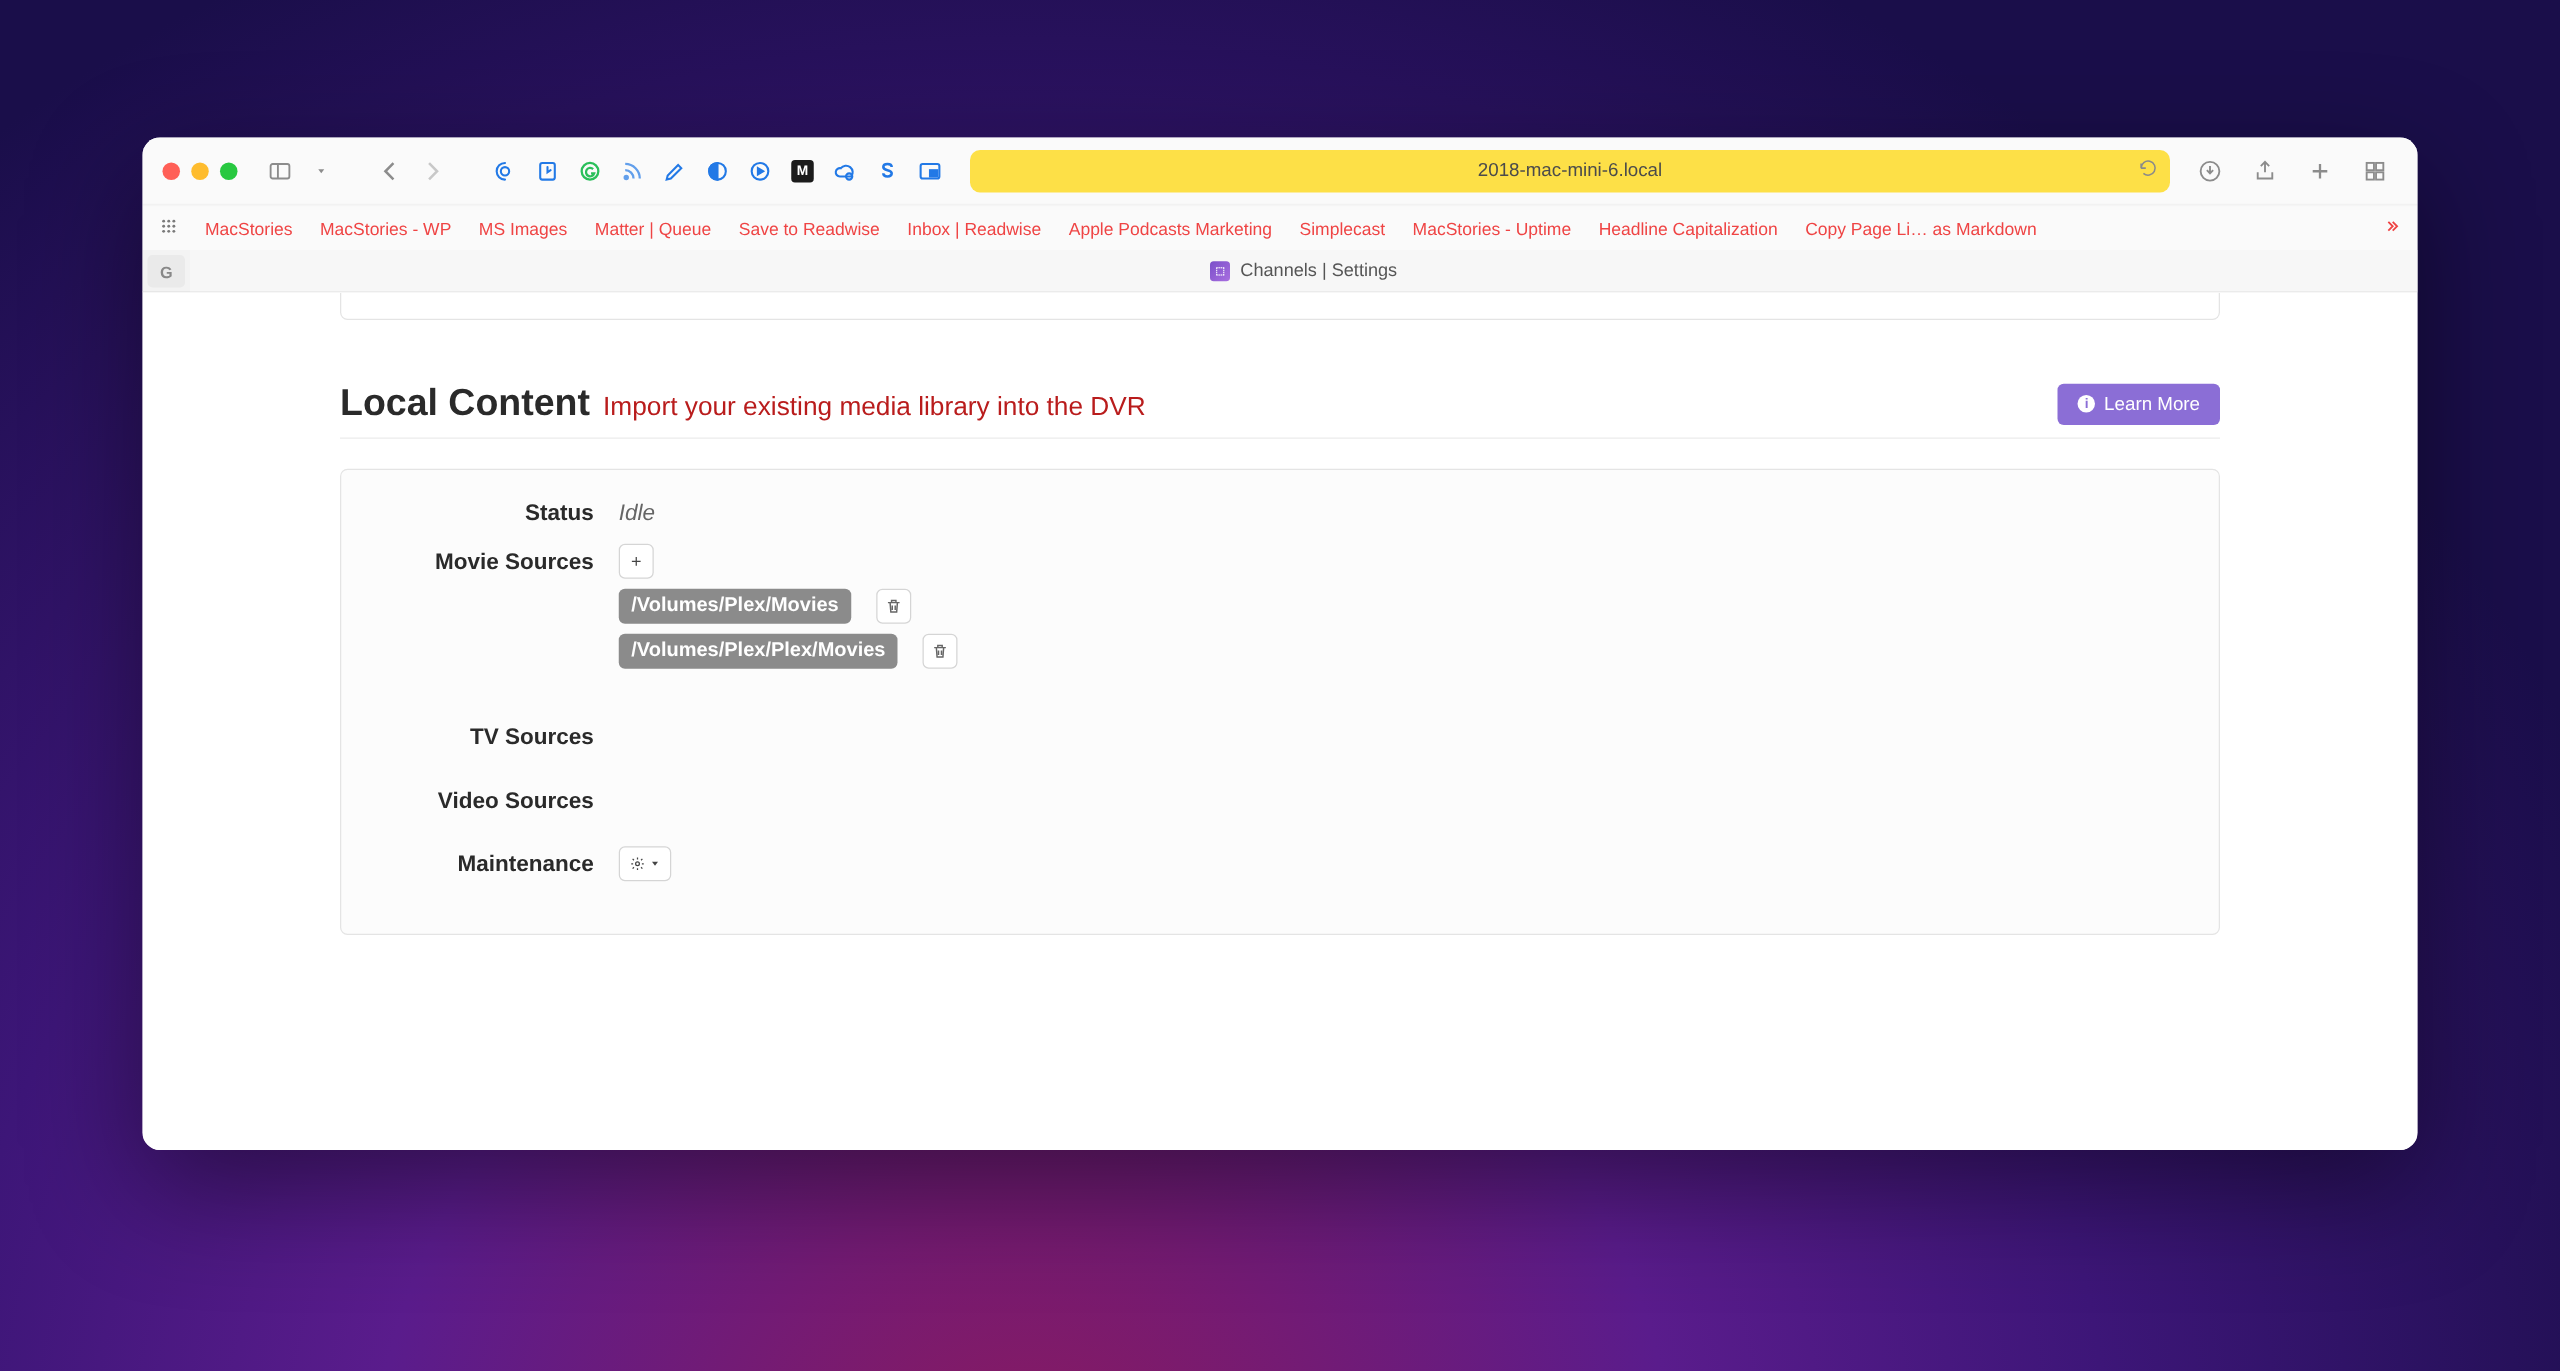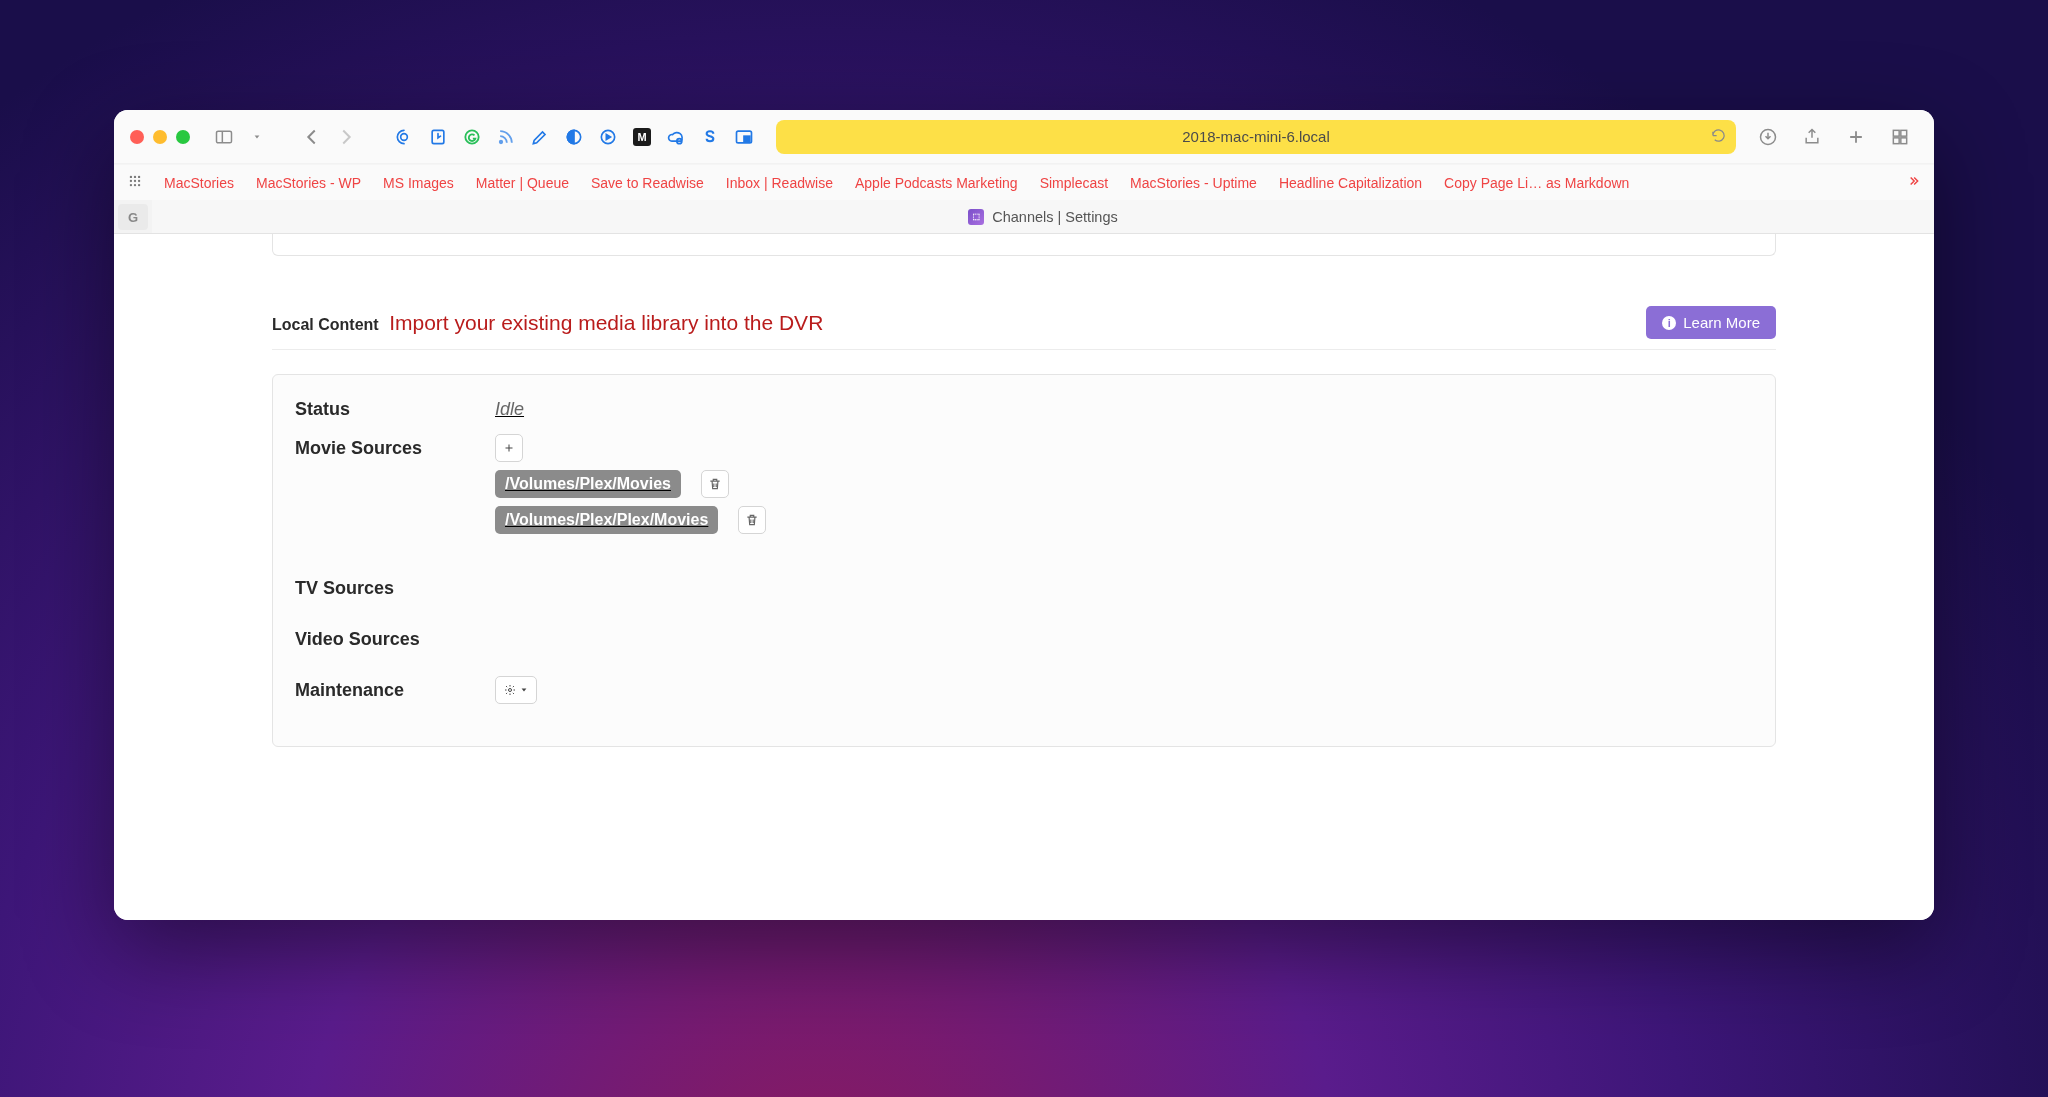--- a/index.html
+++ b/index.html
@@ -124,21 +124,21 @@
 }
 .section-head {
   display:flex;
   align-items:center;
   justify-content:space-between;
   border-bottom:1px solid #ececec;
   padding-bottom:10px;
   margin-bottom: 24px;
 }
 .section-title {
-  font-size: 16px;
+  font-size: 30px;
   font-weight: 700;
   color:#2a2a2a;
 }
 .section-sub {
   font-size: 21px;
   color:#b91c1c;
   font-weight:400;
   margin-left:6px;
 }
 .learn-more {
@@ -166,33 +166,33 @@
   background:#fcfcfc;
   padding: 20px 22px 28px;
 }
 .row {
   display:flex;
   align-items:flex-start;
   margin-bottom: 14px;
 }
 .row-label {
   width: 200px;
+  text-align:right;
   font-weight:700;
   color:#2a2a2a;
   font-size:18px;
   padding-right:20px;
   padding-top:4px;
 }
 .row-value {
   flex:1;
   display:flex;
   flex-direction:column;
   gap:8px;
   align-items:flex-start;
-  text-decoration:underline;
 }
 .idle { font-style:italic; color:#666; font-size:18px; padding-top:4px;}
 .icon-btn {
   border:1px solid #d5d5d5;
   background:#fff;
   border-radius:5px;
   width:28px;height:28px;
   display:flex;align-items:center;justify-content:center;
   color:#444;
   cursor:pointer;

